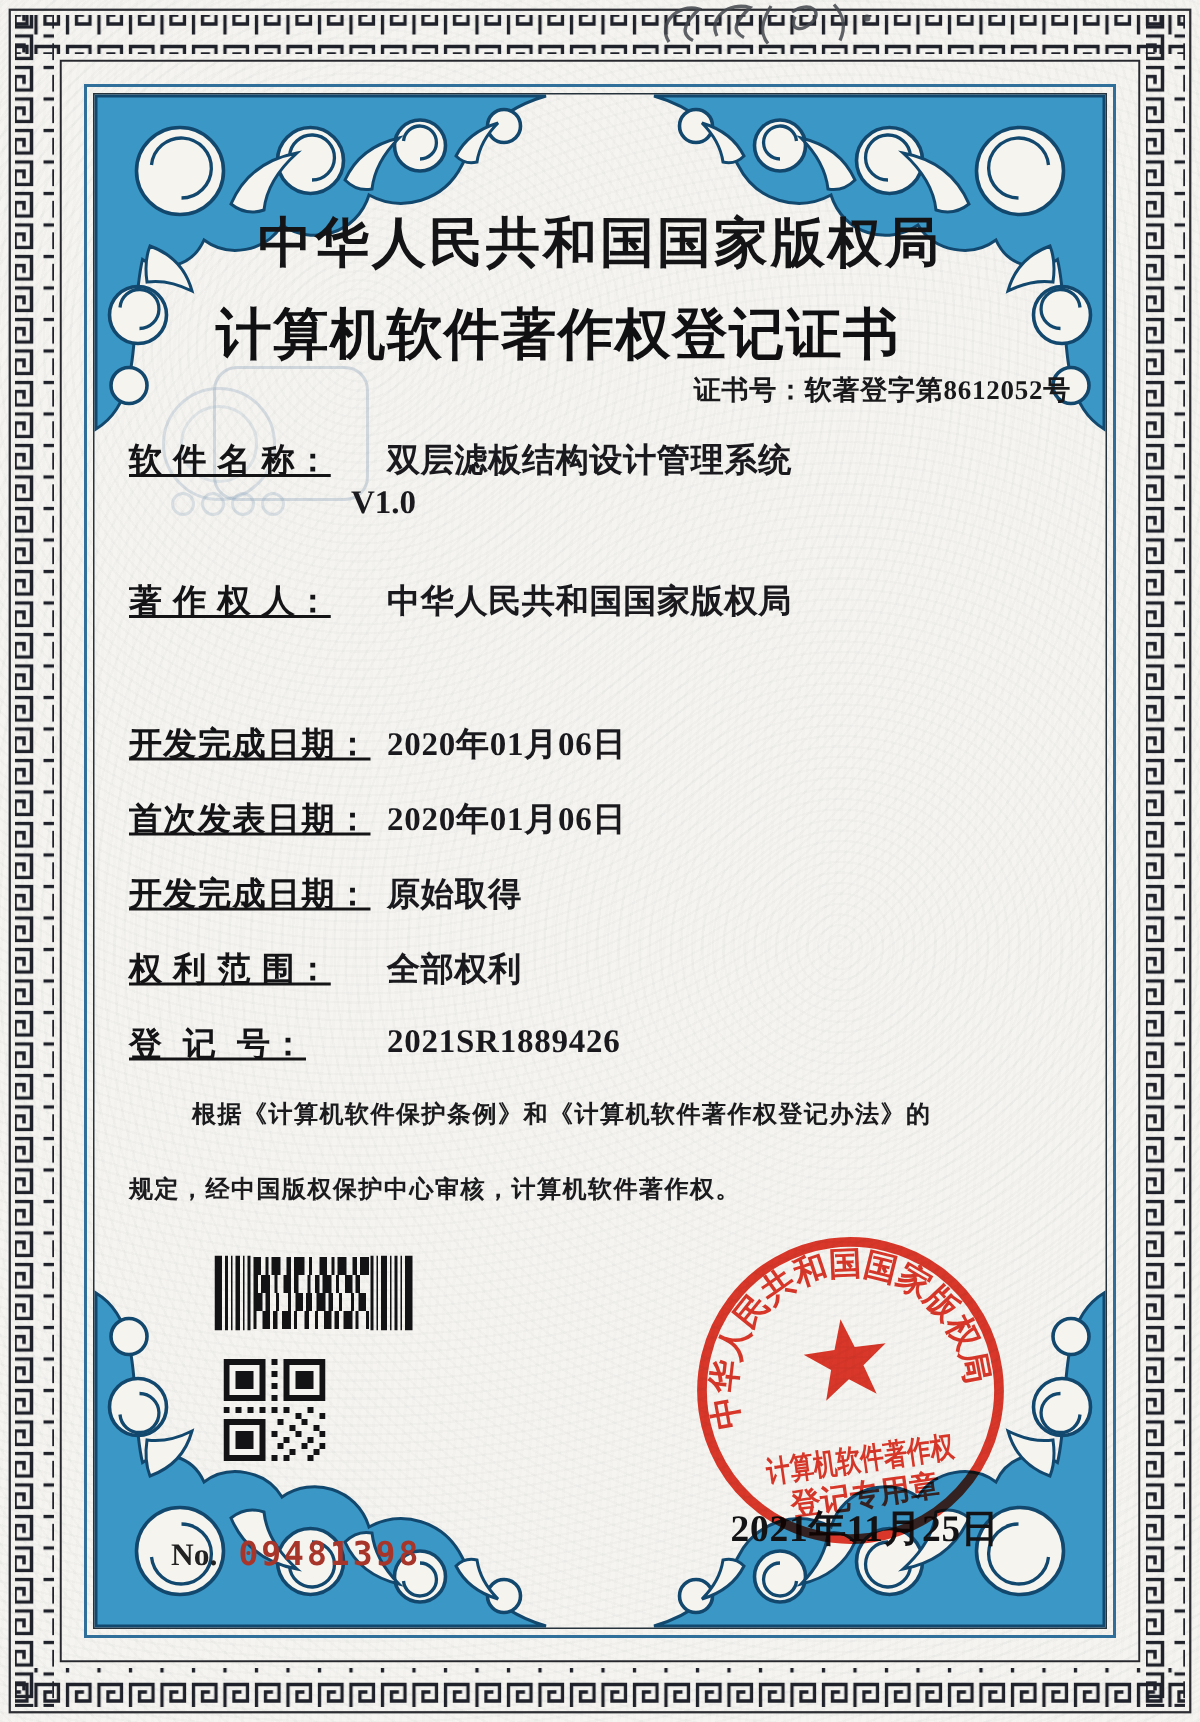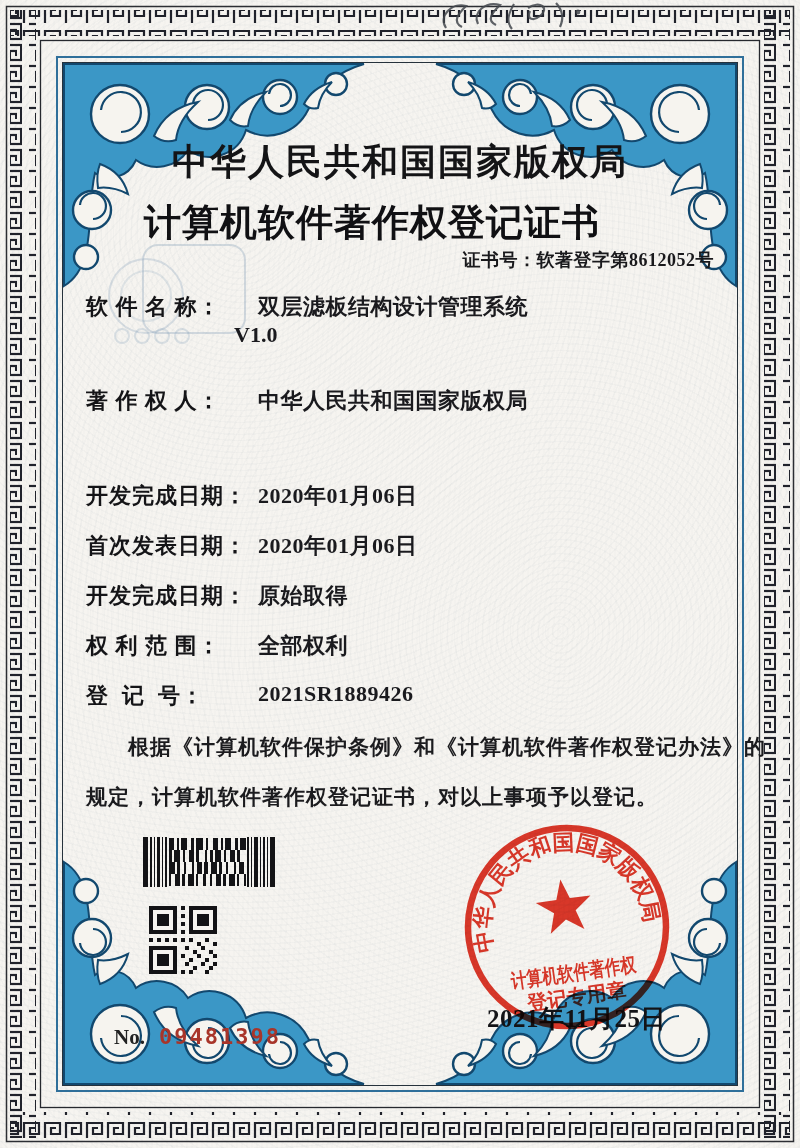--- a/index.html
+++ b/index.html
@@ -27,26 +27,26 @@
   .cert-title{
     position:absolute;left:0;top:198px;width:744px;text-align:center;z-index:3;
     font-size:37px;font-weight:900;letter-spacing:1px;color:#101013;
   }
   .certno{
     position:absolute;right:86px;top:248px;z-index:3;
     font-size:18px;font-weight:700;color:#19191c;letter-spacing:.5px;
   }
   .certno .lbl{}
   .row{position:absolute;left:86px;width:632px;z-index:3;font-size:22px;}
-  .row .lab{position:absolute;left:0;top:0;font-weight:700;color:#141417;letter-spacing:1px;white-space:pre;}
+  .row .lab{position:absolute;left:0;top:0;font-weight:700;color:#141417;letter-spacing:1px;white-space:pre;text-decoration:underline;}
   .row .val{position:absolute;left:148px;top:0;font-weight:600;color:#1a1a1e;letter-spacing:.5px;white-space:pre;margin-left:24px;}
   .row .val2{position:absolute;left:148px;top:30px;font-weight:700;color:#1a1a1e;}
   .r0{top:292px;} .r1{top:386px;} .r2{top:481px;} .r3{top:531px;}
   .r4{top:581px;} .r5{top:631px;} .r6{top:681px;}
-  .statement{position:absolute;left:86px;width:648px;z-index:3;font-size:21px;font-weight:600;color:#1b1b1e;letter-spacing:1px;white-space:pre;}
+  .statement{position:absolute;left:86px;width:648px;z-index:3;font-size:16px;font-weight:600;color:#1b1b1e;letter-spacing:1px;white-space:pre;}
   .st1{top:733px;left:128px;}
   .st2{top:783px;}
   .barcode{position:absolute;left:143px;top:837px;z-index:3;}
   .qrcode{position:absolute;left:149px;top:906px;z-index:3;}
   .serial{position:absolute;left:114px;top:1024px;z-index:3;}
   .serial .no-lab{font-size:21px;font-weight:700;color:#222;margin-right:14px;}
   .serial .no-num{font-family:"DejaVu Sans Mono","Liberation Mono",monospace;font-size:22px;font-weight:700;color:#a8352a;letter-spacing:2px;}
   .issue-date{
     position:absolute;left:487px;top:1002px;z-index:3;
     font-size:25px;font-weight:700;color:#131316;letter-spacing:.5px;
@@ -157,21 +157,21 @@
   <div class="row r5">
     <span class="lab">权 利 范 围：</span>
     <span class="val">全部权利</span>
   </div>
   <div class="row r6">
     <span class="lab">登  记  号：</span>
     <span class="val">2021SR1889426</span>
   </div>
 
   <div class="statement st1">根据《计算机软件保护条例》和《计算机软件著作权登记办法》的</div>
-  <div class="statement st2">规定，计算机软件著作权登记证书，对以上事项予以登记。</div>
+  <div class="statement st2">规定，经中国版权保护中心审核，计算机软件著作权。</div>
 
   <svg class="barcode" width="134" height="50" viewBox="0 0 134 50">
     <g fill="#131316">
       <rect x="0" y="0" width="5" height="50"></rect>
         <rect x="7" y="0" width="2" height="50"></rect>
       <rect x="11" y="0" width="1" height="50"></rect>
         <rect x="14" y="0" width="3" height="50"></rect>
       <rect x="19" y="0" width="1" height="50"></rect>
         <rect x="22" y="0" width="2" height="50"></rect>
       <rect x="104" y="0" width="2" height="50"></rect>

